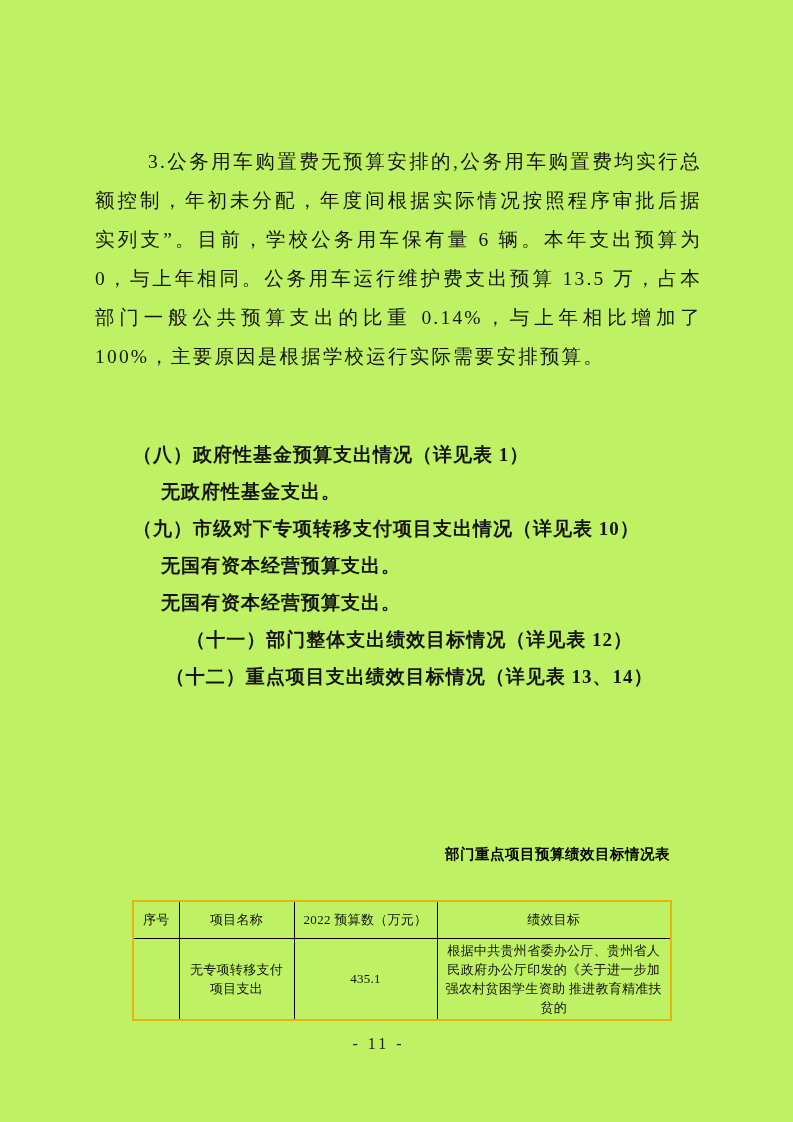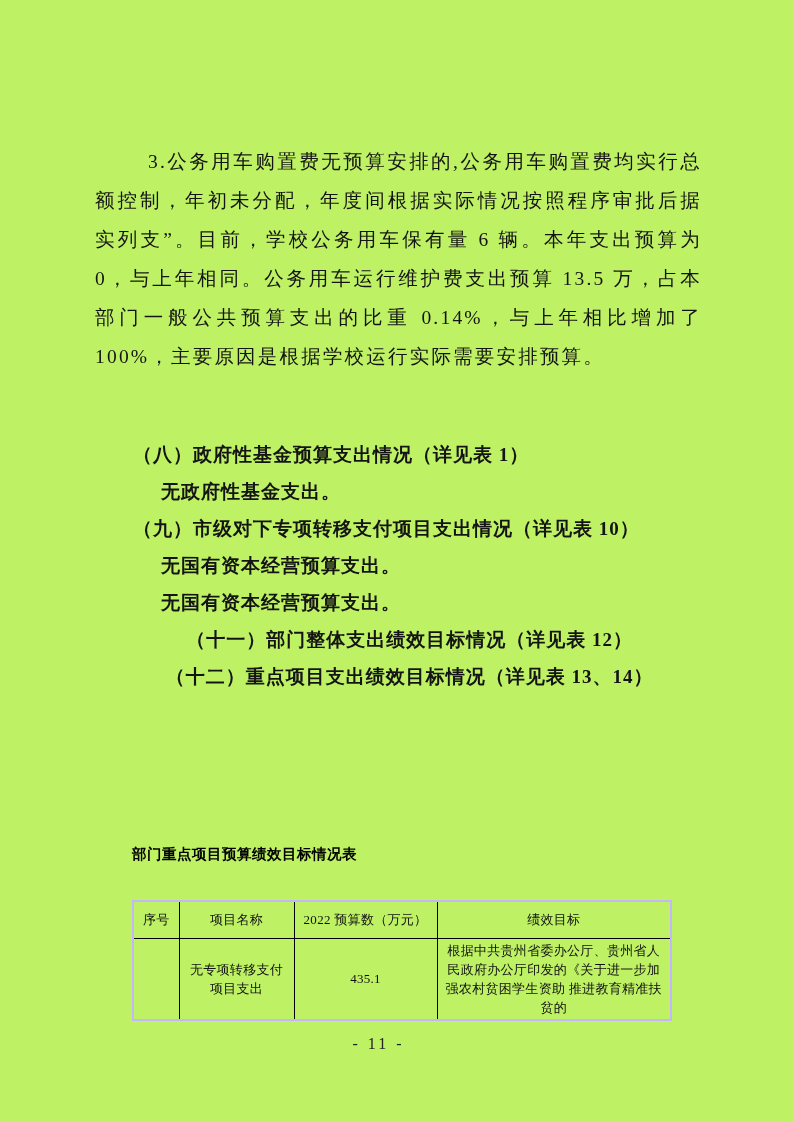--- a/index.html
+++ b/index.html
@@ -38,32 +38,32 @@
     color: #141414;
     white-space: nowrap;
   }
   .indent-a { padding-left: 38px; }  
   .indent-b { padding-left: 66px; font-weight: 600; } 
   .indent-c { padding-left: 22px; text-align: center; } 
   
   .table-block { margin-top: 150px; margin-left: 37px; width: 538px; }
   .table-title {
     width: 538px;
-    text-align: left;
+    text-align: right;
     font-size: 14.5px;
     font-weight: 700;
     letter-spacing: 0.5px;
     margin-bottom: 9px;
     color: #000000;
   }
   table.kp-table {
     border-collapse: collapse;
     table-layout: fixed;
     width: 538px;
-    border: 2px solid #c4b5fd;
+    border: 2px solid #eab308;
     margin-top: 36px;
   }
   table.kp-table th, table.kp-table td {
     border: 1px solid #000000;
     font-size: 13px;
     font-weight: 400;
     color: #111111;
     text-align: center;
     vertical-align: middle;
     padding: 2px 4px;

